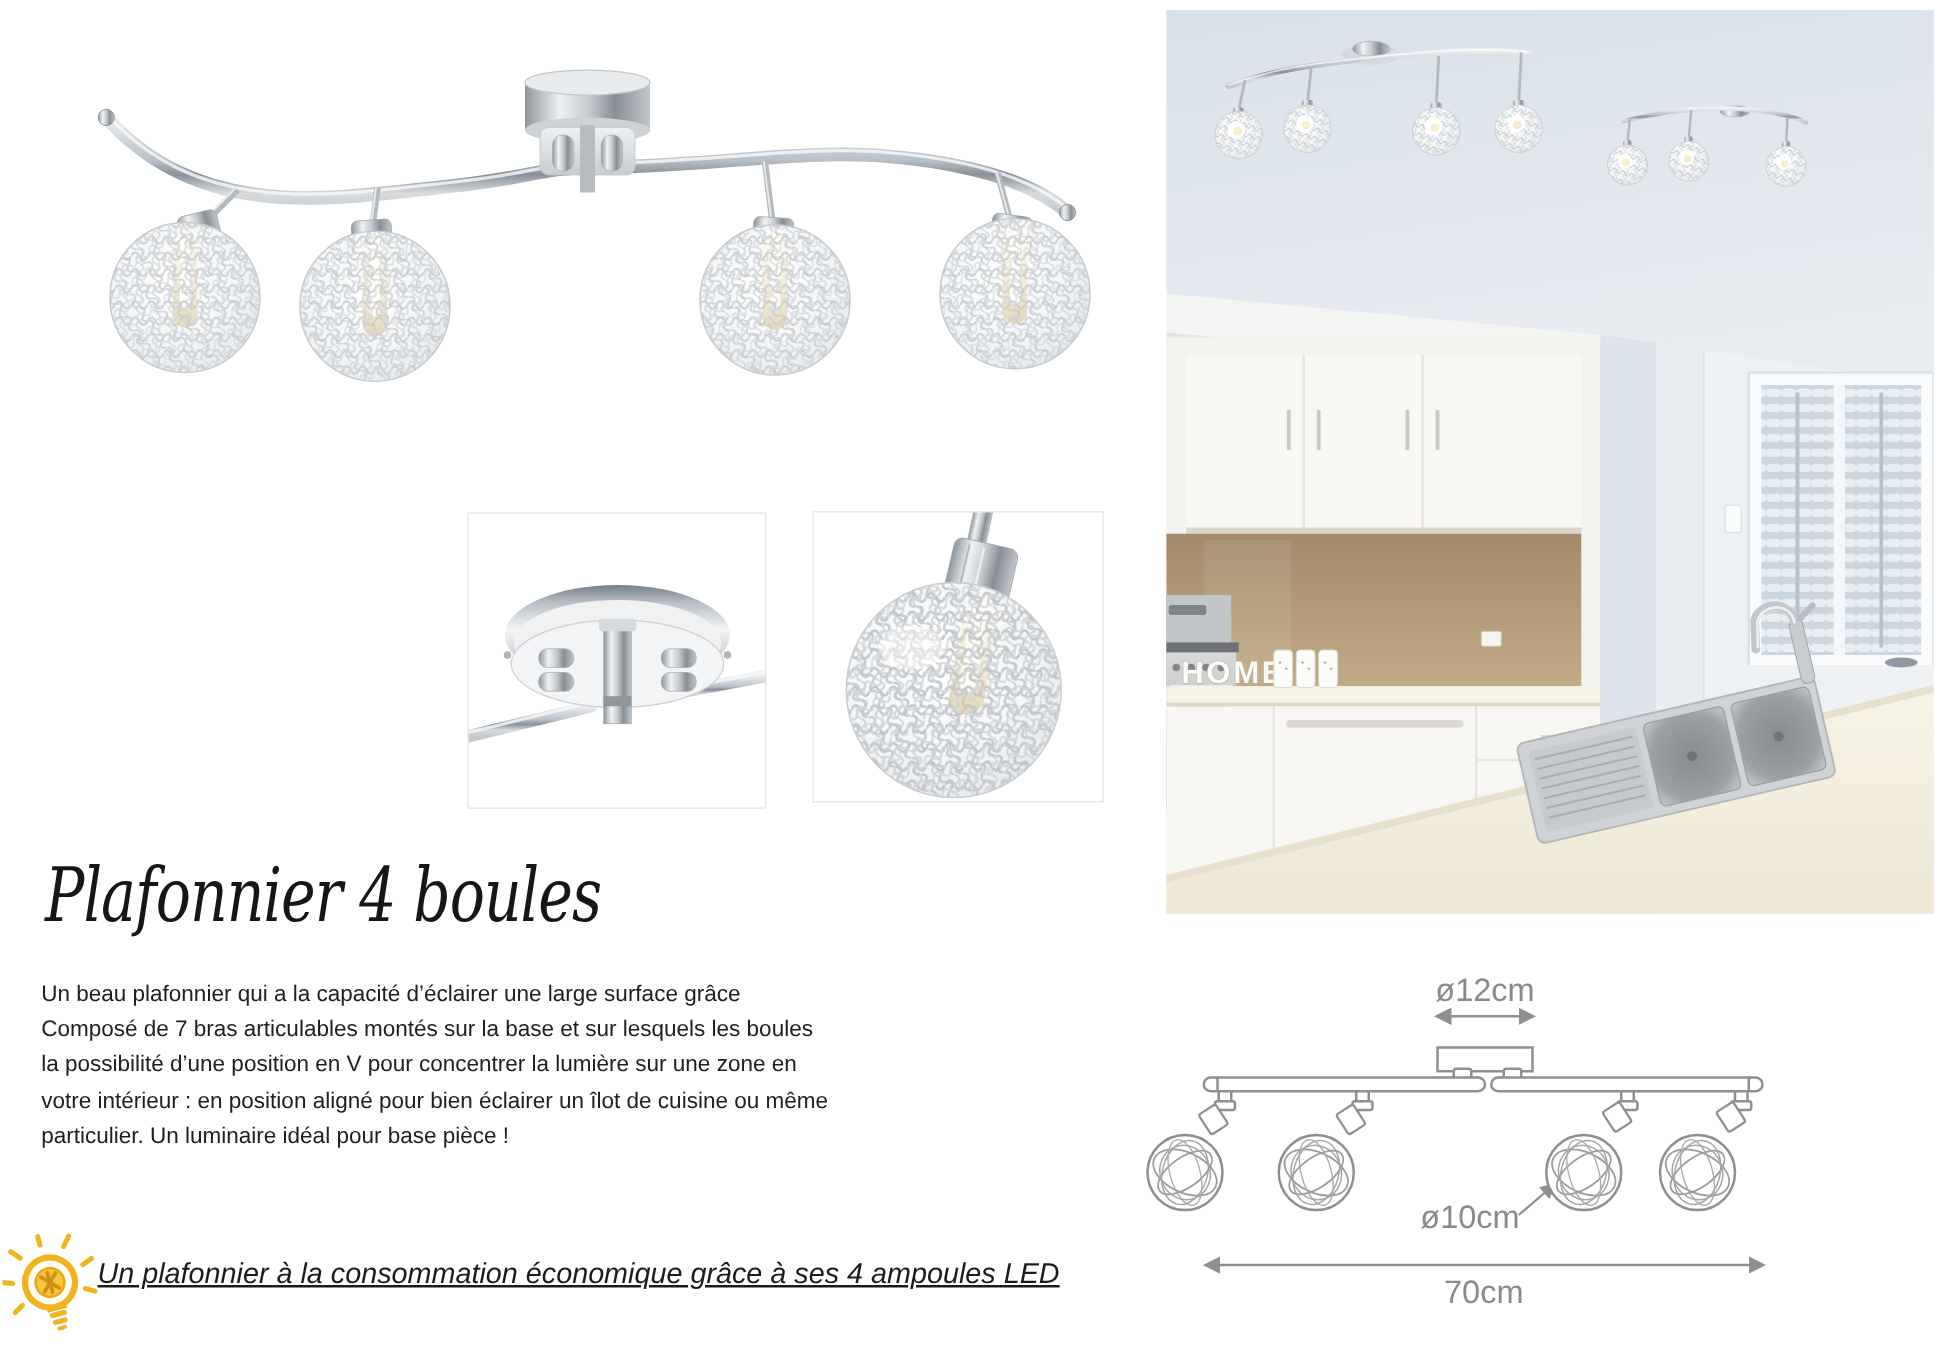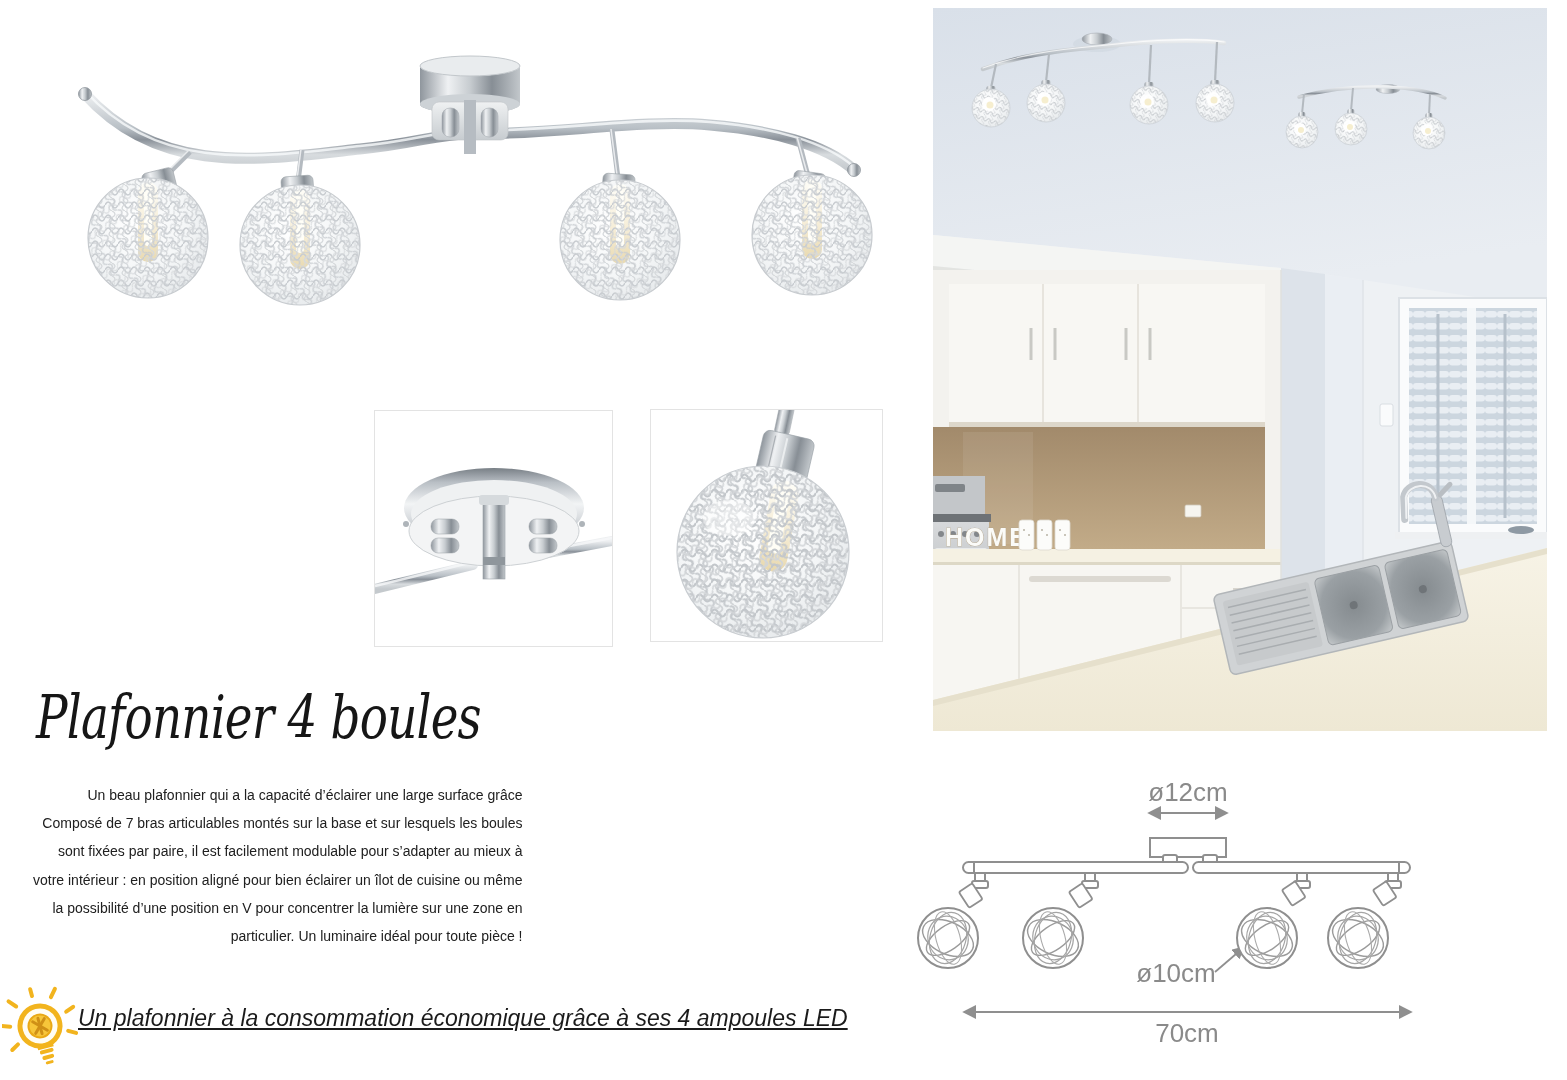--- a/index.html
+++ b/index.html
@@ -2,21 +2,21 @@
 <html><head>
 <meta charset="utf-8">
 <style>
   html,body{margin:0;padding:0;background:#ffffff;}
   .page{position:relative;width:1567px;height:1080px;background:#ffffff;overflow:hidden;
         font-family:"Liberation Sans",sans-serif;}
   .abs{position:absolute;}
   .title{position:absolute;left:36px;top:682px;font-family:"DejaVu Serif",serif;
          font-style:italic;font-size:60px;color:#161616;letter-spacing:-1px;
          transform:scaleX(0.78);transform-origin:0 0;white-space:nowrap;}
-  .desc{position:absolute;left:33px;top:781px;font-size:14px;line-height:28.2px;color:#202020;text-align:right;}
+  .desc{position:absolute;left:33px;top:781px;font-size:18px;line-height:28.2px;color:#202020;}
   .desc div{white-space:nowrap;}
   .note{position:absolute;left:78px;top:1004px;font-style:italic;font-size:23px;
         line-height:29px;color:#1b1b1b;text-decoration:underline;}
   .note div{white-space:nowrap;}
   .detail-box{position:absolute;background:#ffffff;border:1px solid #e3e3e3;box-sizing:border-box;}
   .dim{font-family:"Liberation Sans",sans-serif;font-size:26px;fill:#8a8a8a;}
   .home-txt{font-family:"Liberation Sans",sans-serif;}
 </style>
 </head>
 <body>
@@ -394,24 +394,23 @@
           <circle cx="495" cy="123" r="3" fill="#f6eecf"></circle>
       </g>
     </g>
   </svg>
 
   <div class="title">Plafonnier 4 boules</div>
 
   <div class="desc">
     <div>Un beau plafonnier qui a la capacité d’éclairer une large surface grâce</div>
     <div>Composé de 7 bras articulables montés sur la base et sur lesquels les boules</div>
-    <div>sont fixées par paire, il est facilement modulable pour s’adapter au mieux à</div>
+    <div>la possibilité d’une position en V pour concentrer la lumière sur une zone en</div>
     <div>votre intérieur : en position aligné pour bien éclairer un îlot de cuisine ou même</div>
-    <div>la possibilité d’une position en V pour concentrer la lumière sur une zone en</div>
-    <div>particulier. Un luminaire idéal pour toute pièce !</div>
+    <div>particulier. Un luminaire idéal pour base pièce !</div>
   </div>
 
   <svg class="abs" style="left:2px;top:986px" width="76" height="82" viewBox="0 0 76 82">
     <g transform="rotate(-15 38 40)">
       <g stroke="#f2b41e" stroke-width="4" stroke-linecap="round">
         <line x1="38" y1="9" x2="38" y2="2"></line>
         <line x1="20" y1="15" x2="14" y2="8"></line>
         <line x1="56" y1="15" x2="62" y2="8"></line>
         <line x1="9" y1="33" x2="1" y2="30"></line>
         <line x1="67" y1="33" x2="75" y2="30"></line>

